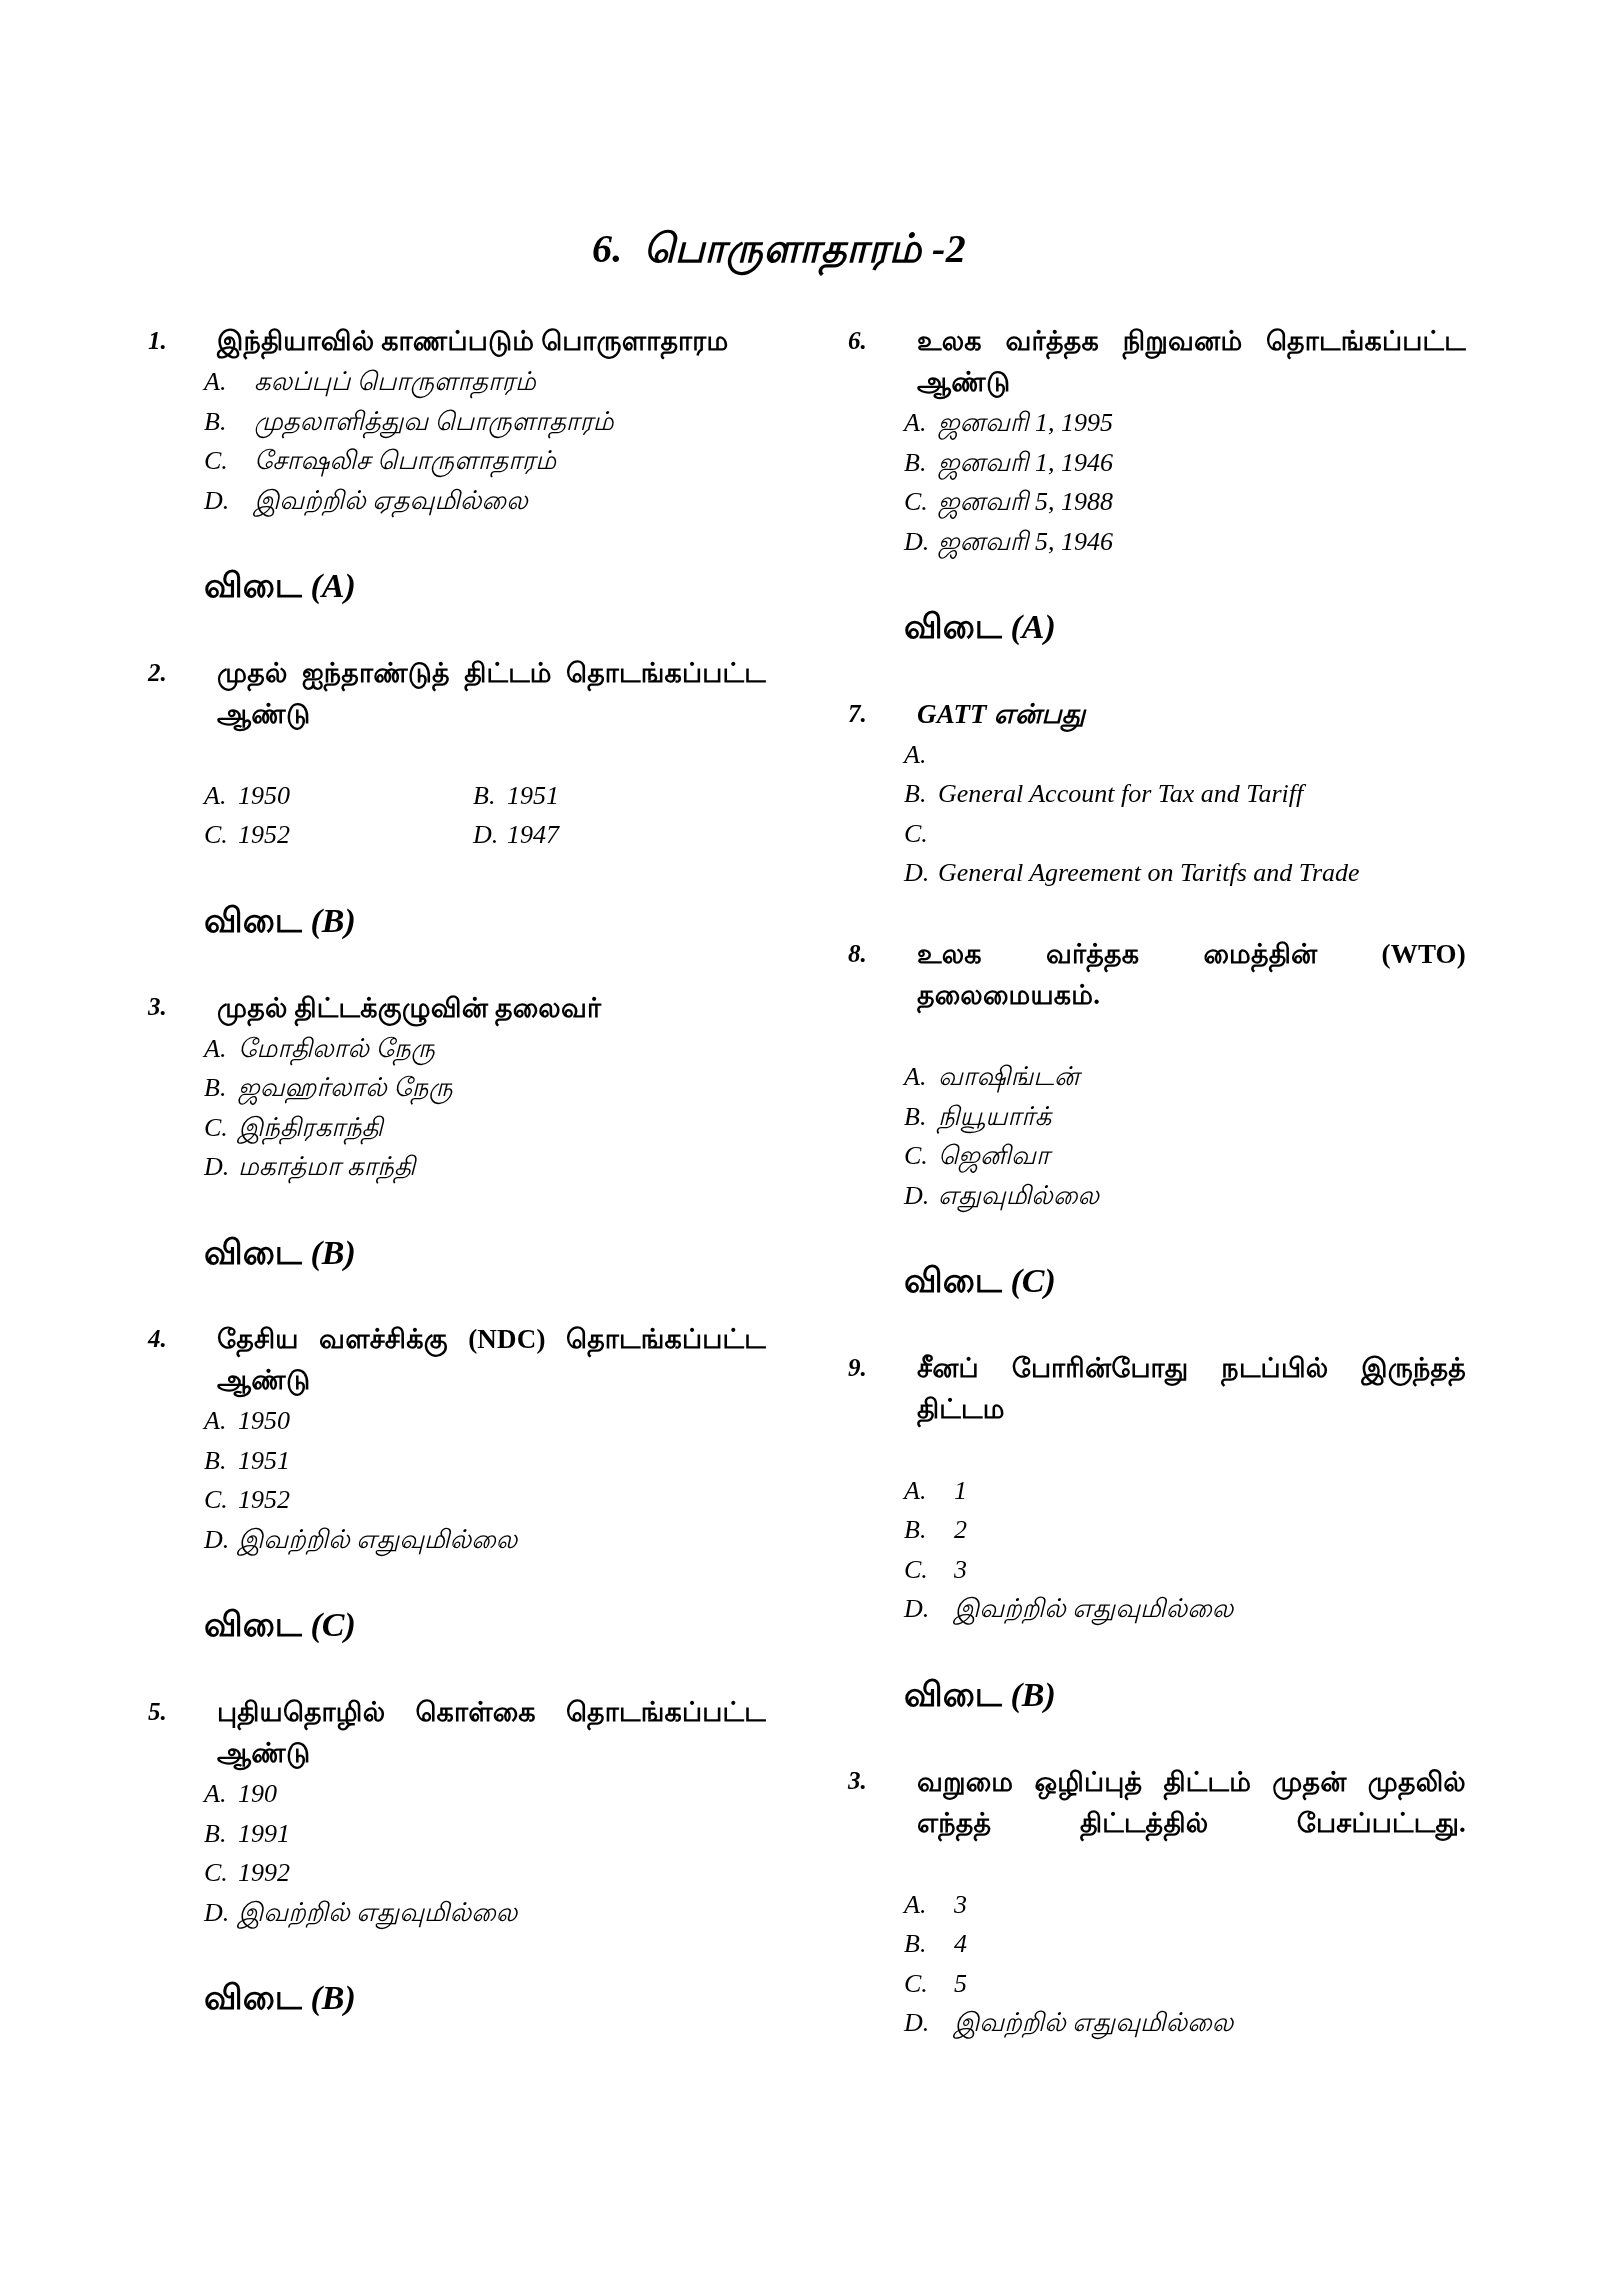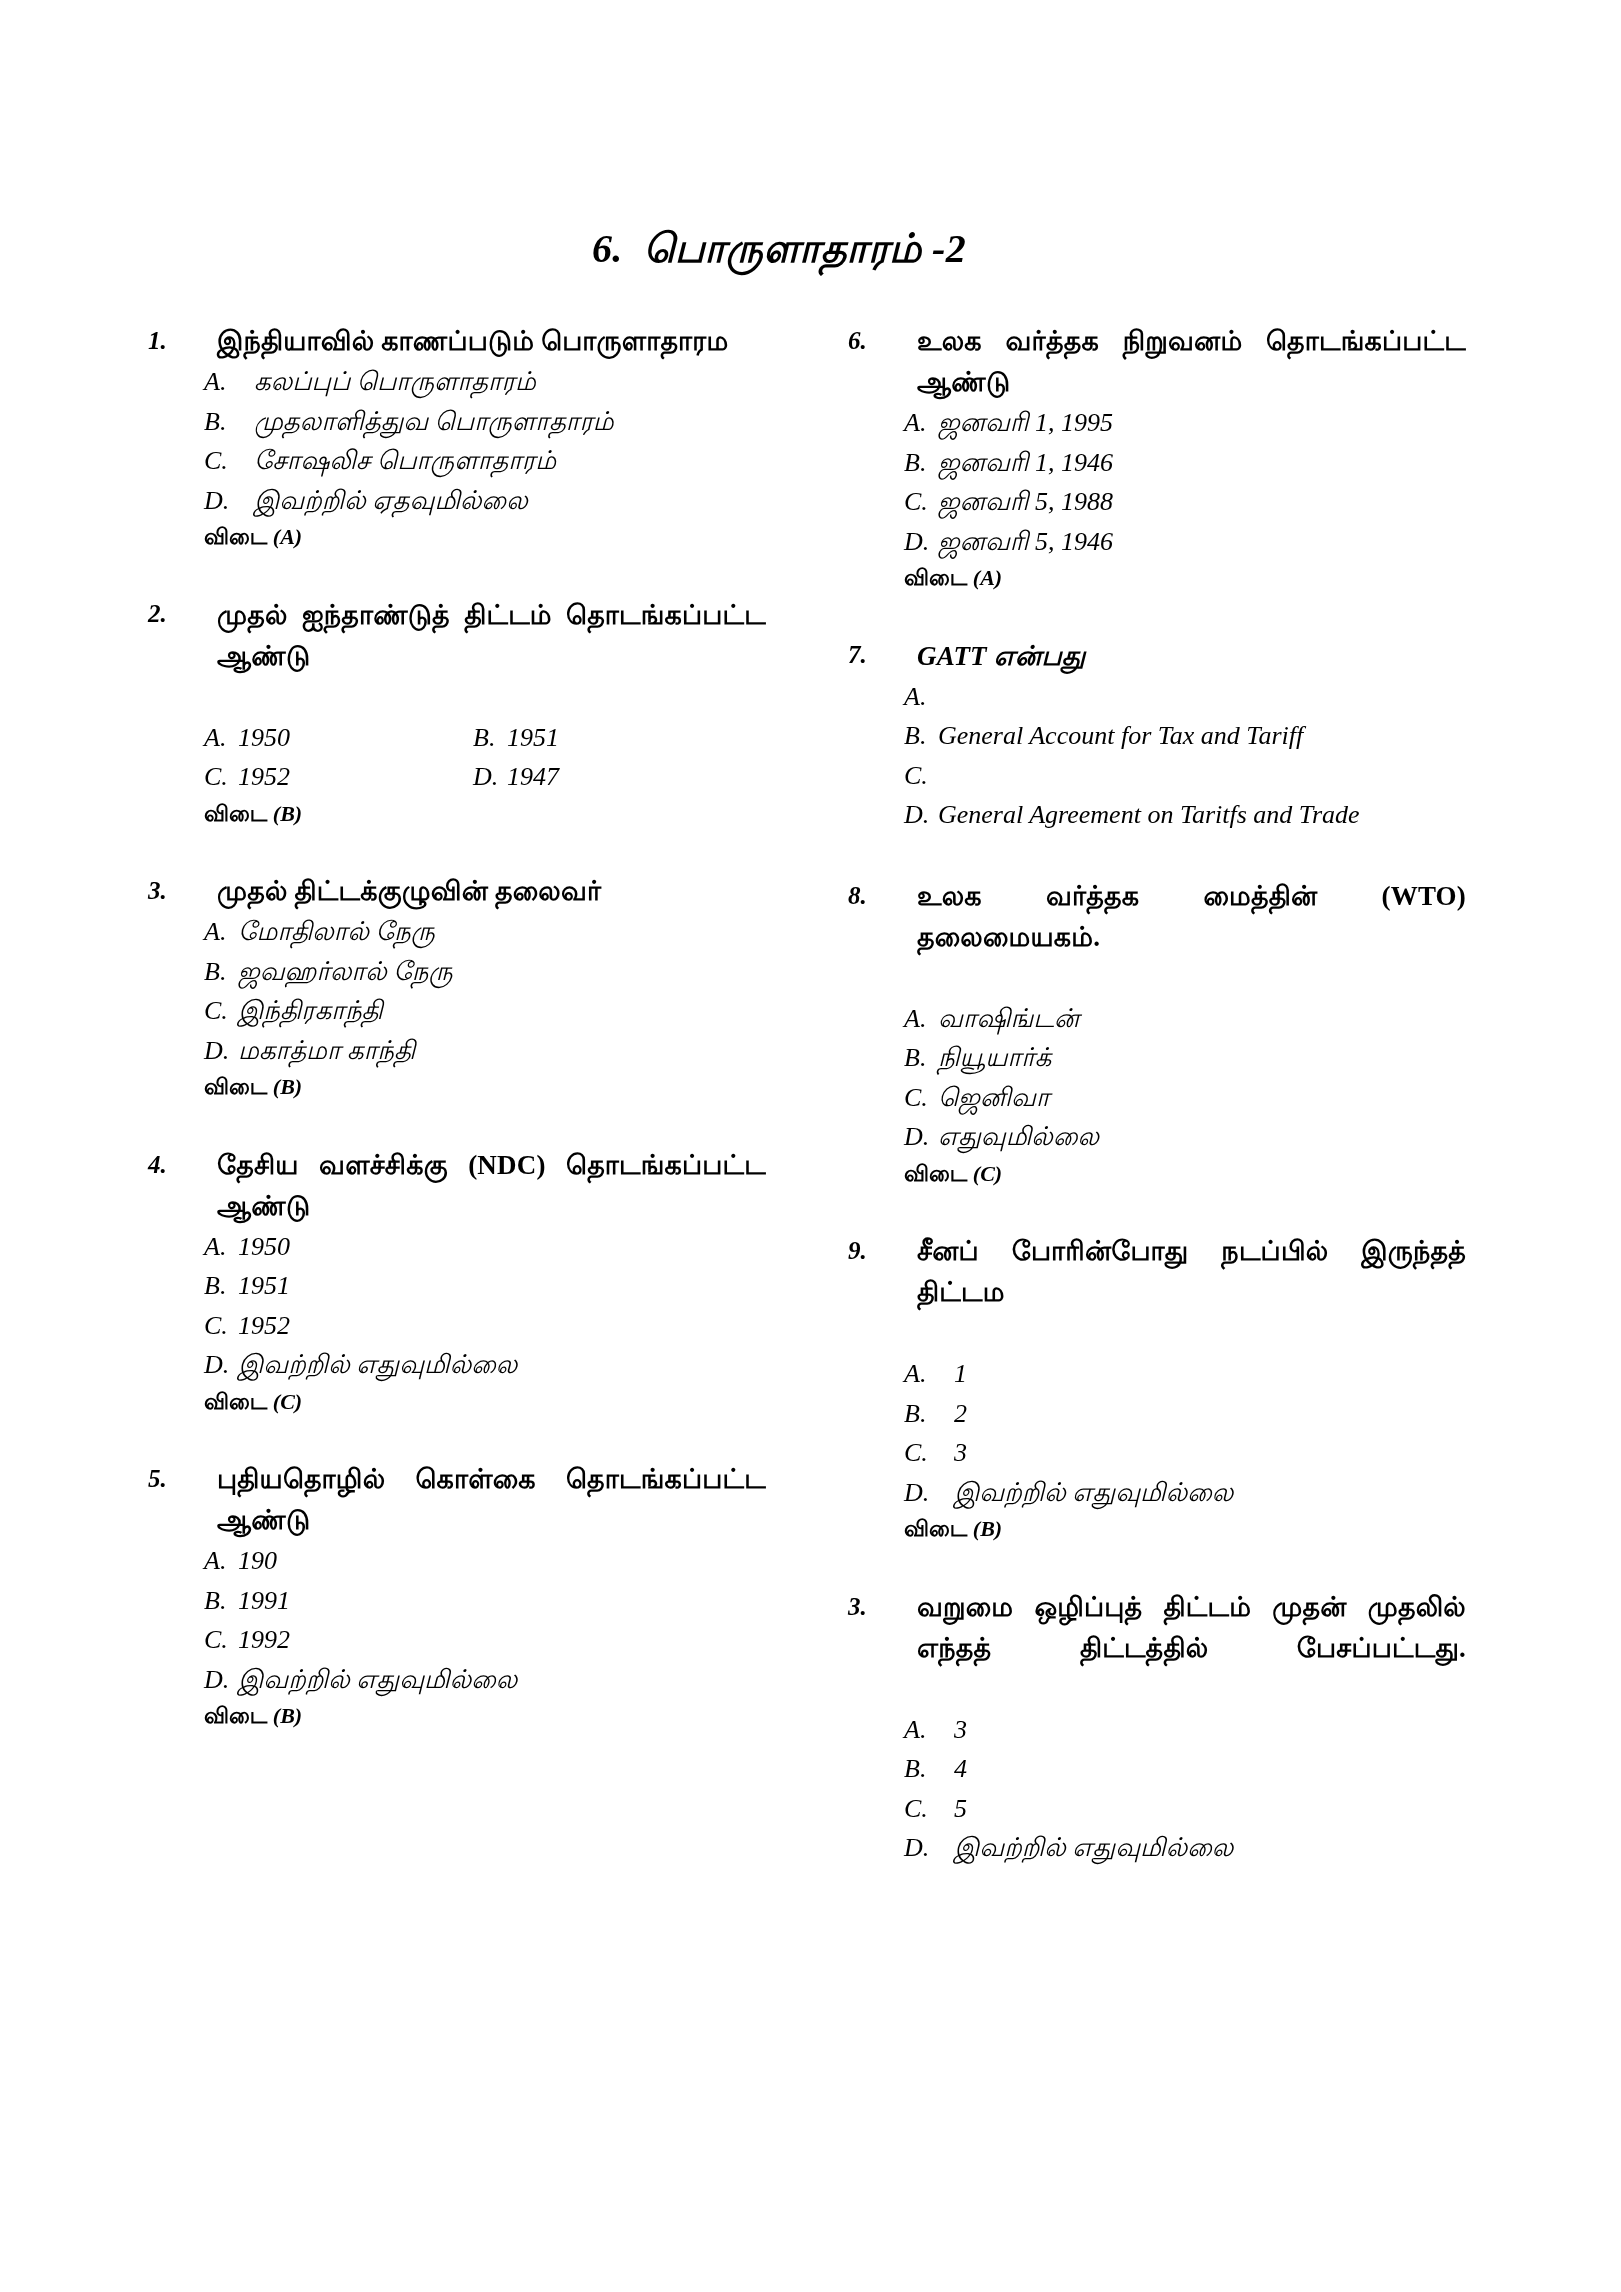--- a/index.html
+++ b/index.html
@@ -121,24 +121,25 @@
     flex: 0 0 50%;
     box-sizing: border-box;
     padding-left: 56px;
   }
   .options.grid2 .opt.right-cell {
     padding-left: 16px;
   }
 
   
   .answer-line {
-    font-size: 22px;
+    font-size: 34px;
     line-height: 1.52;
     padding-left: 56px;
     white-space: pre;
+    margin-top: 40px;
   }
   .answer-word {
     font-weight: bold;
     font-style: normal;
   }
   .answer-key {
     font-weight: bold;
     font-style: italic;
   }
 </style>

